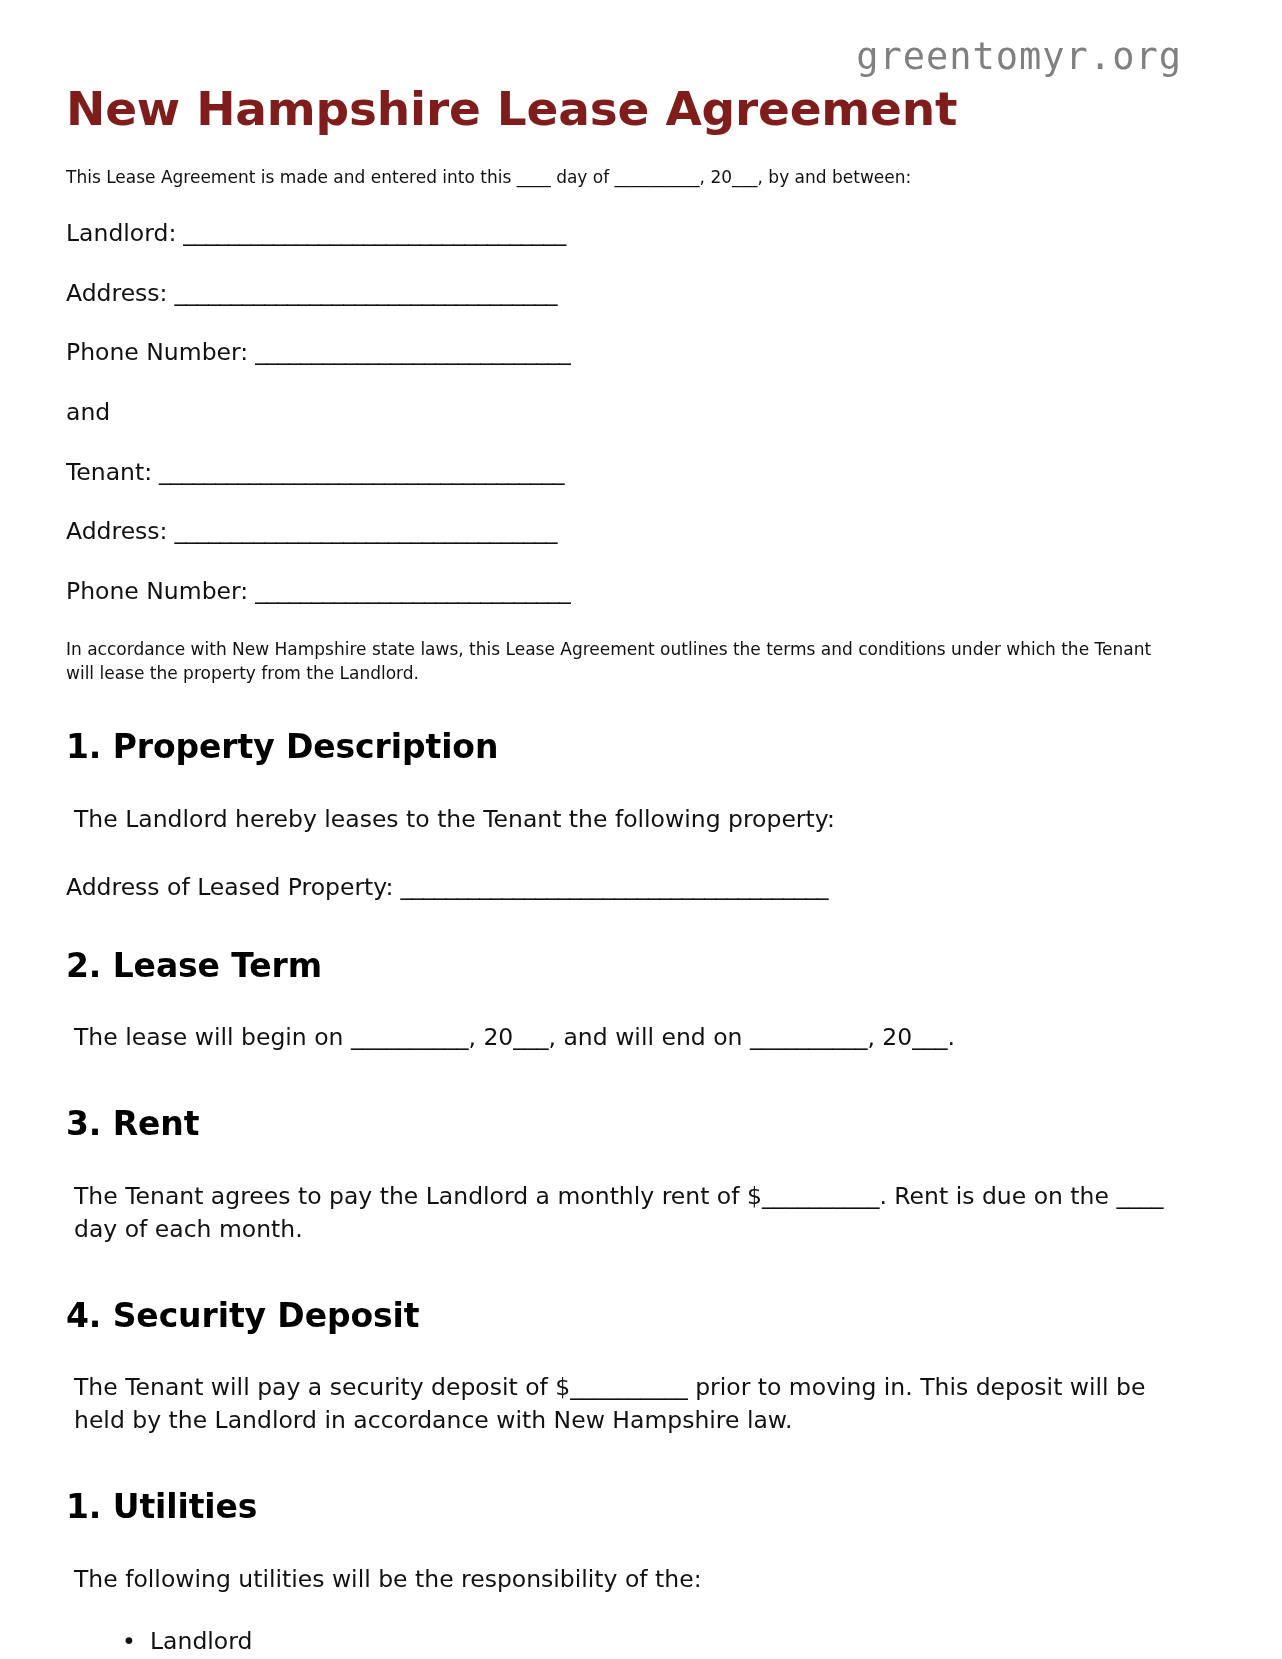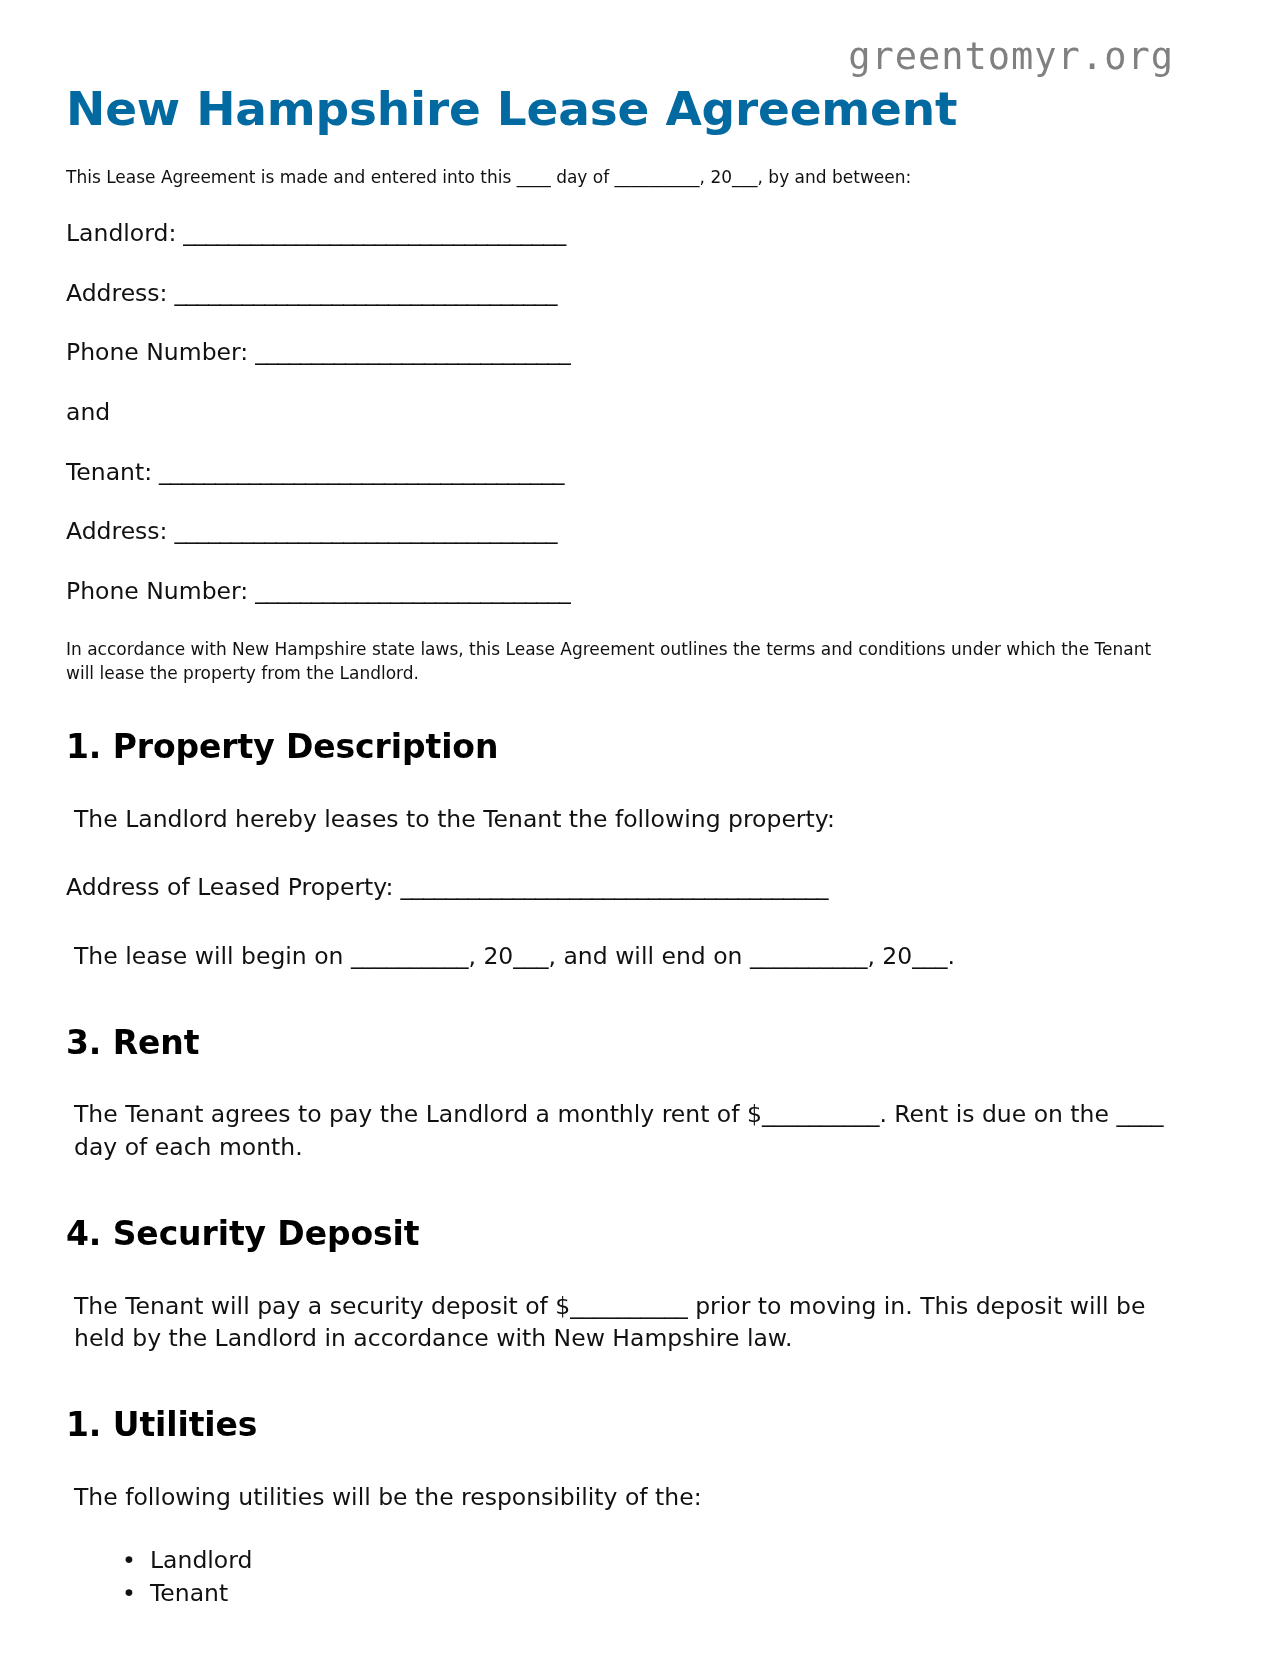--- a/index.html
+++ b/index.html
@@ -18,36 +18,36 @@
     position: relative;
     width: 1282px;
     min-height: 1659px;
     box-sizing: border-box;
     padding: 0 104px 0 66px;
     background: #ffffff;
   }
   .watermark {
     position: absolute;
     top: 38px;
-    right: 108px;
+    right: 100px;
     font-family: "DejaVu Sans Mono", monospace;
     font-size: 37px;
     letter-spacing: 1px;
     color: #808080;
     white-space: nowrap;
     line-height: 1;
   }
   .doc-title {
     margin: 0;
     padding-top: 82px;
     font-size: 47px;
     font-weight: bold;
     letter-spacing: -0.2px;
     line-height: 1.15;
-    color: #0369a1;
+    color: #7f1d1d;
   }
   p.body-text {
     margin: 0;
     padding-top: 30px;
     font-size: 17px;
     line-height: 1.4;
     color: #111111;
   }
   p.field-line {
     margin: 0;
@@ -138,20 +138,21 @@
   </p>
 
   <p class="body-text">In accordance with New Hampshire state laws, this Lease Agreement outlines the terms and conditions under which the Tenant will lease the property from the Landlord.</p>
 
   <h2 class="section-heading">1. Property Description</h2>
   <p class="section-body">The Landlord hereby leases to the Tenant the following property:</p>
   <p class="field-line">
     <span class="lbl">Address of Leased Property:</span><span class="blank">  ______________________________________</span>
   </p>
 
+  <h2 class="section-heading">2. Lease Term</h2>
   <p class="section-body">The lease will begin on __________, 20___, and will end on __________, 20___.</p>
 
   <h2 class="section-heading">3. Rent</h2>
   <p class="section-body">The Tenant agrees to pay the Landlord a monthly rent of $__________. Rent is due on the ____ day of each month.</p>
 
   <h2 class="section-heading">4. Security Deposit</h2>
   <p class="section-body">The Tenant will pay a security deposit of $__________ prior to moving in. This deposit will be held by the Landlord in accordance with New Hampshire law.</p>
 
   <h2 class="section-heading">1. Utilities</h2>
   <p class="section-body">The following utilities will be the responsibility of the:</p>

